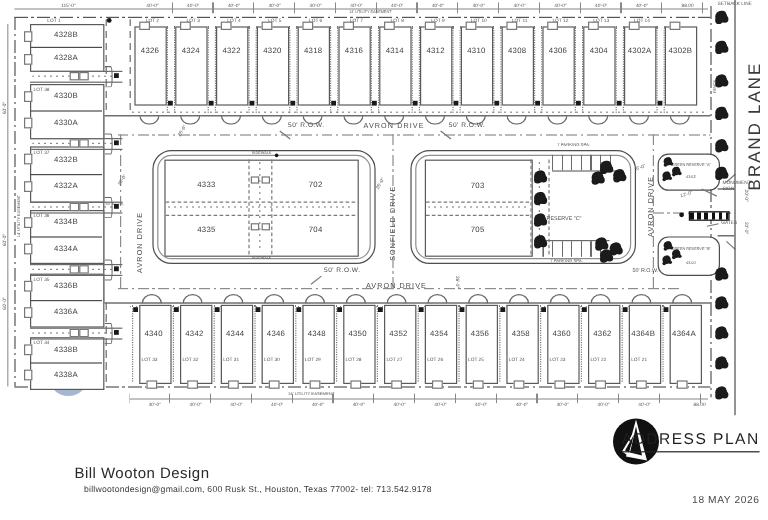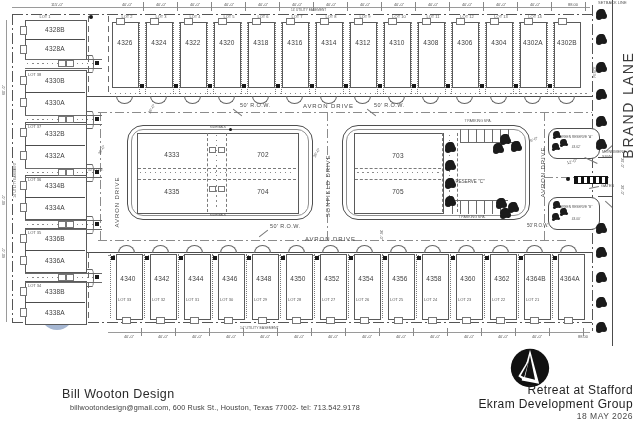--- a/index.html
+++ b/index.html
@@ -193,22 +193,21 @@
   <div class="t ds-name" style="left:62px;top:388px">Bill Wooton Design</div>
   <div class="t ds-contact" style="left:70px;top:404px">billwootondesign@gmail.com, 600 Rusk St., Houston, Texas  77002- tel: 713.542.9178</div>
 
   <svg width="40" height="40" viewBox="0 0 48 48" style="position:absolute;left:510px;top:348px">
     <circle cx="24" cy="24" r="23" fill="#111"></circle>
     <polygon points="24,2 35,43 14,39" fill="#fff"></polygon>
     <polygon points="24,9 30,38 18,35" fill="#111"></polygon>
     <polygon points="22,14 10,34 16,38" fill="#fff"></polygon>
     <polygon points="22,17 13,33 17,35" fill="#111"></polygon>
   </svg>
-  <div class="tb tb-proj" style="right:7px;top:383px">Retreat at Stafford</div>
-  <div class="tb tb-client" style="right:7px;top:397px">Ekram Development Group</div>
+  <div class="tb tb-plan" style="right:7px;top:358px">ADDRESS PLAN</div>
   <div class="tb tb-date" style="right:7px;top:411px">18 MAY 2026</div>
 
 <div class="box" style="left: 112px; top: 22px; width: 25px; height: 64px;"></div>
     <div class="mr" style="left: 116px; top: 18px; width: 7px; height: 5px;"></div>
     <div class="strip-v" style="left: 139px; top: 22px; width: 5px; height: 72px;"></div>
     <div class="sq" style="left: 140px; top: 84px;"></div>
     <div class="t lot tcx" style="left: 127px; top: 15px;">LOT 2</div>
     <div class="t dim tcx" style="left: 127px; top: 3px;">40'-0"</div>
     <div class="arc-d" style="left: 116px; top: 96px; width: 15px;"></div>
     <div class="t num tcx" style="left: 125px; top: 40px;">4326</div>

